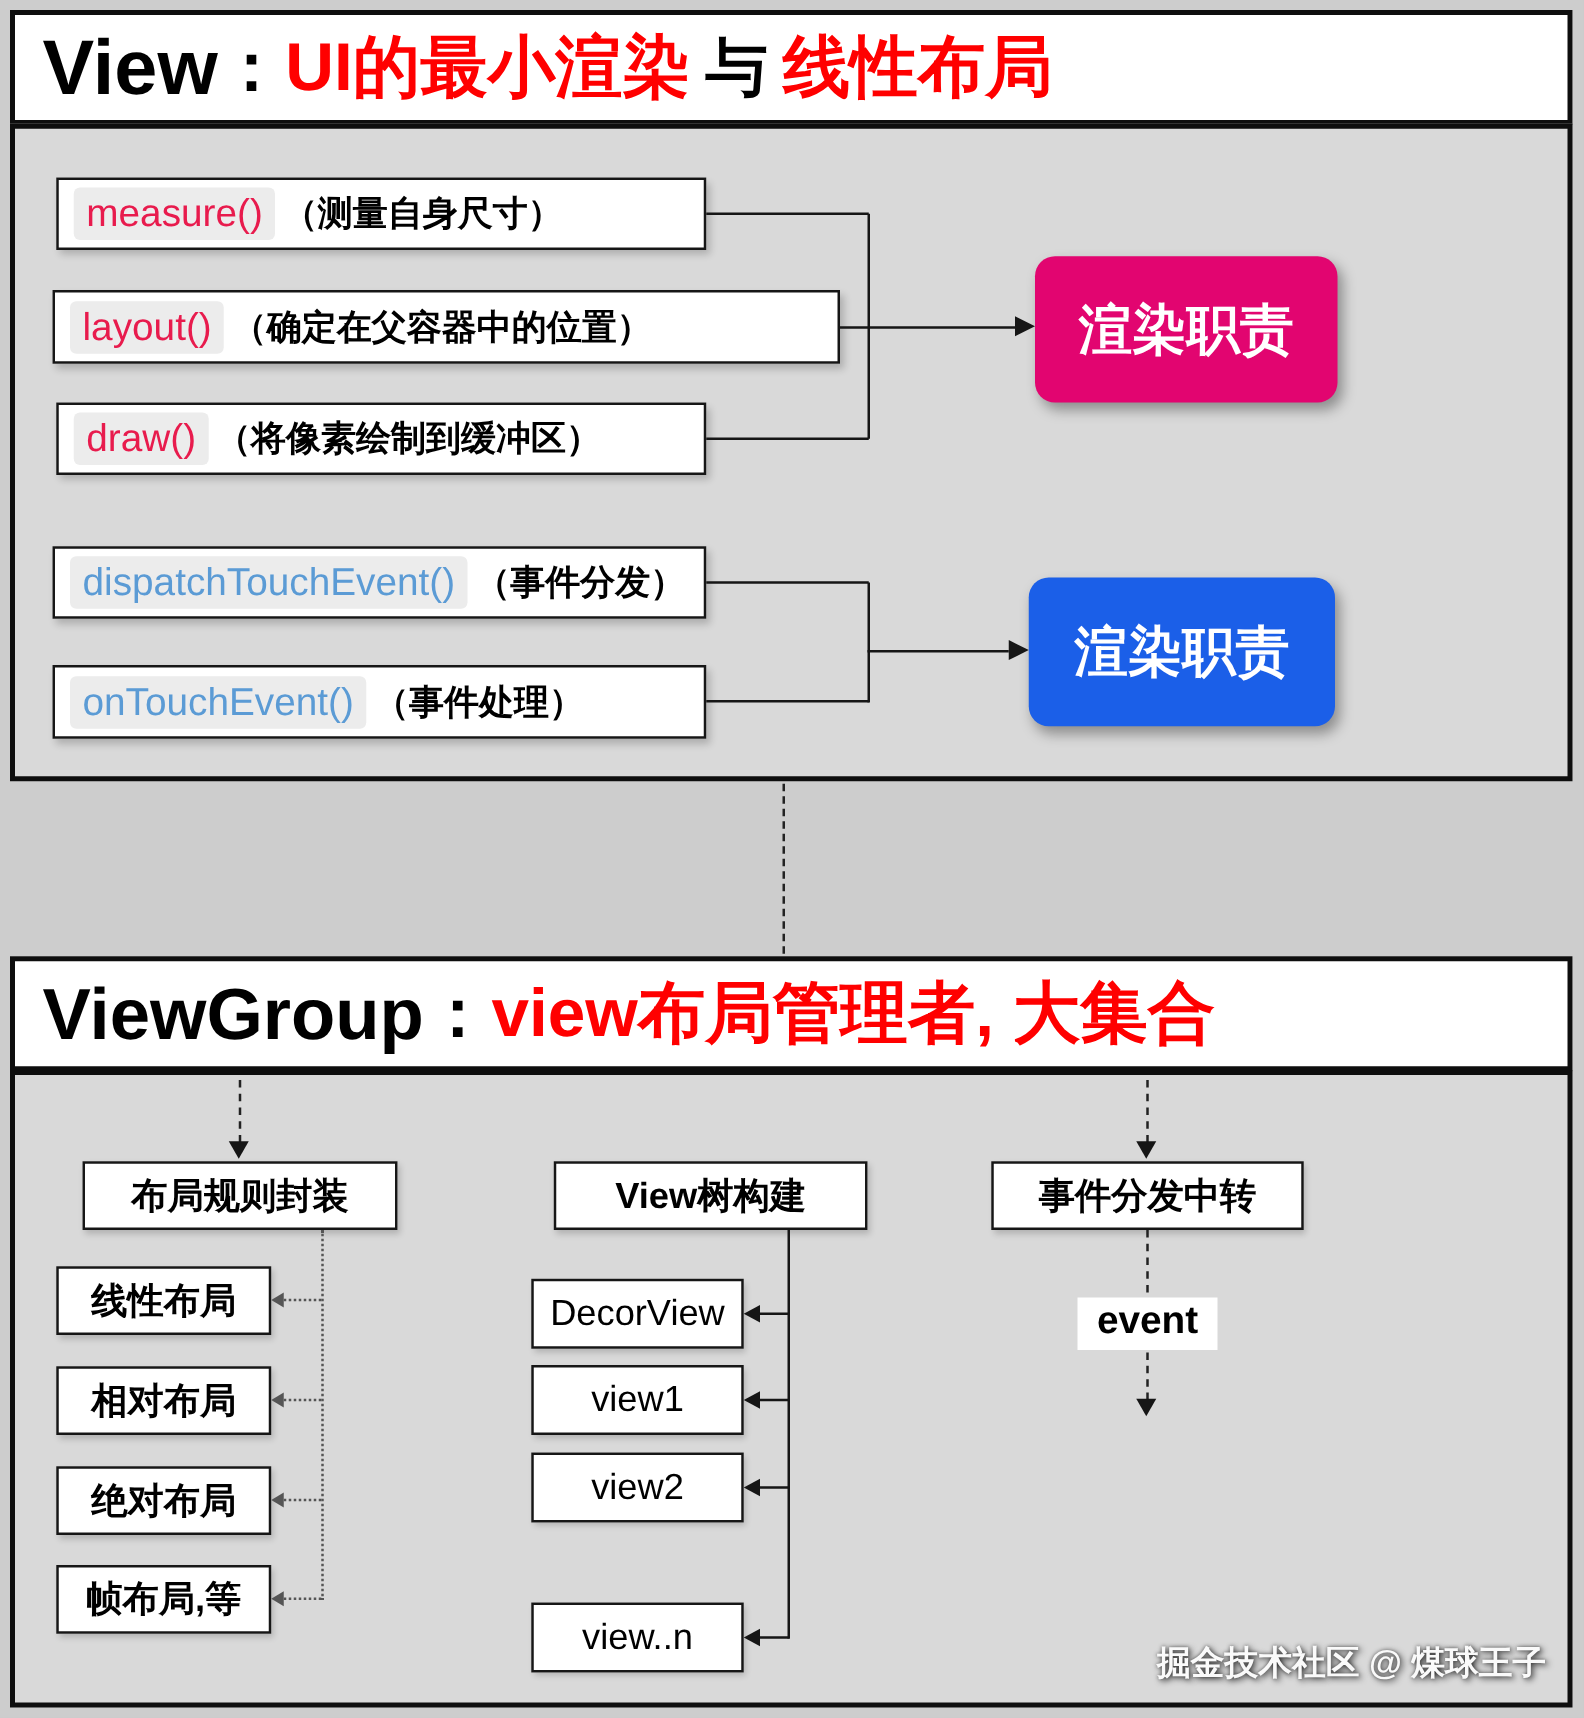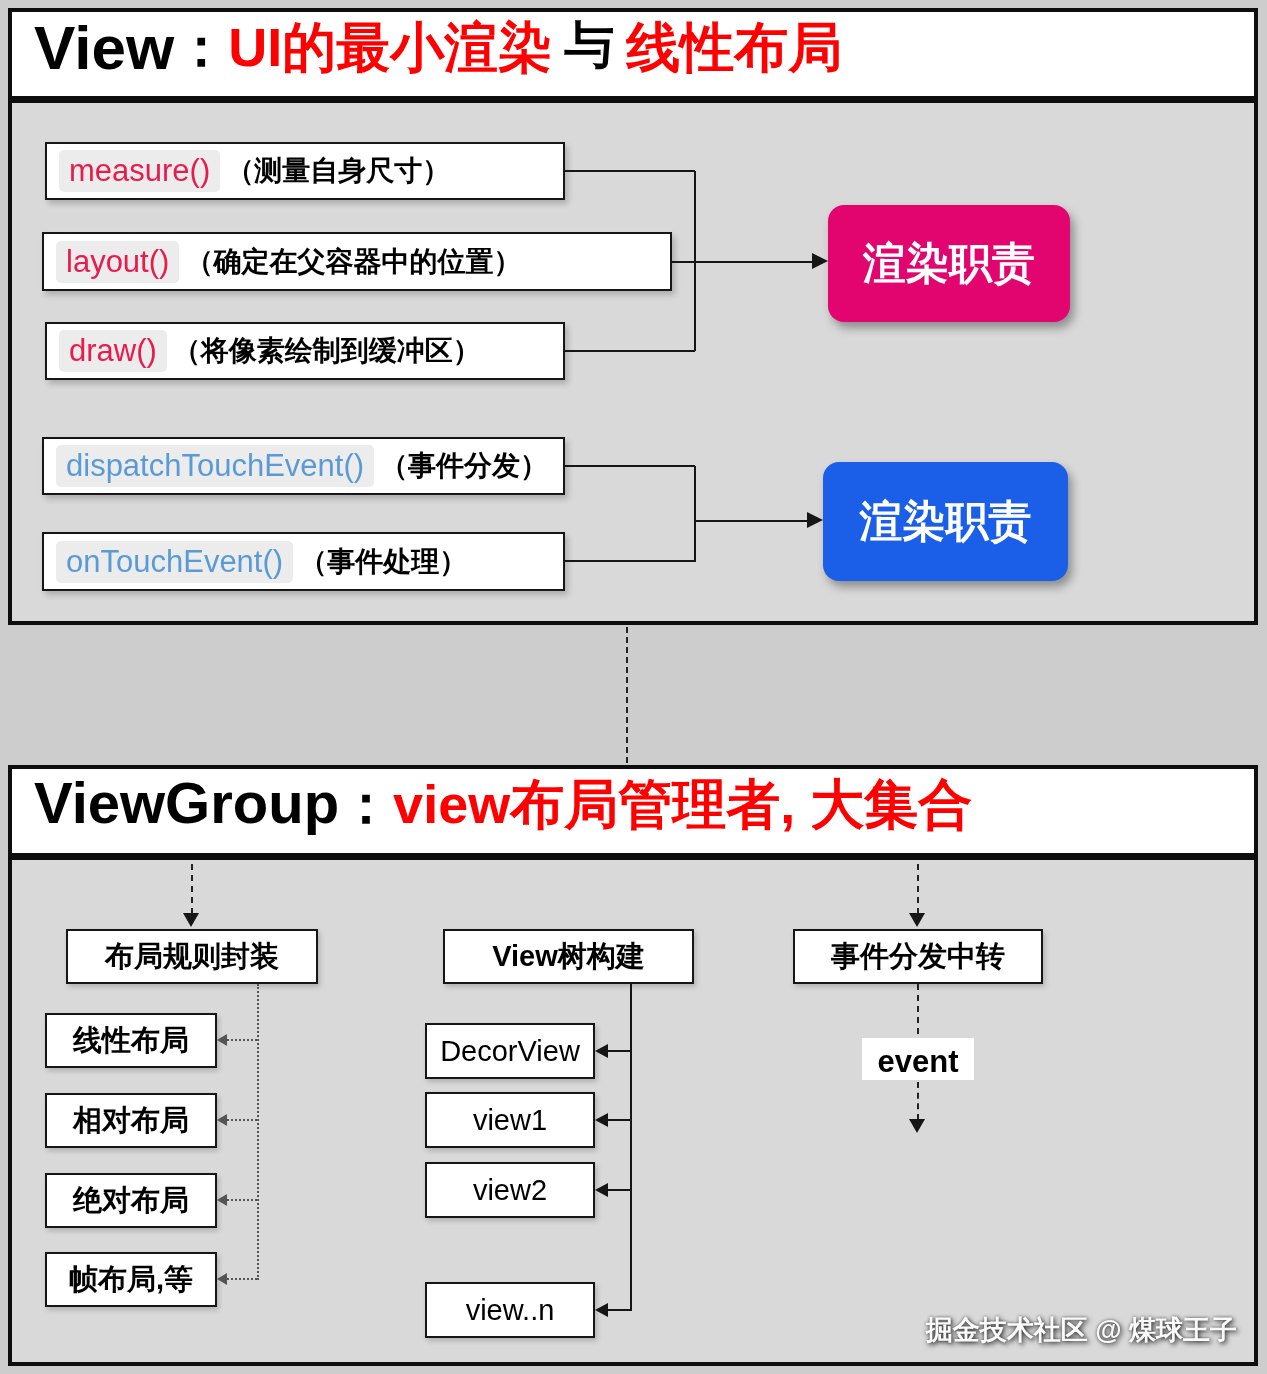--- a/index.html
+++ b/index.html
@@ -4,21 +4,21 @@
 <style>
   html,body{margin:0;padding:0;}
   body{
     background:#c9c9c9;
     font-family:"Liberation Sans","DejaVu Sans",sans-serif;
   }
   .canvas{position:relative;width:1267px;height:1374px;background:#cdcdcd;overflow:hidden;}
 
   
   .bar{position:absolute;background:#ffffff;border:4px solid #0e0e0e;box-sizing:border-box;
-       display:flex;padding-left:22px;}
+       display:flex;align-items:center;padding-left:22px;}
   .panel{position:absolute;background:#d9d9d9;border:4px solid #0e0e0e;box-sizing:border-box;}
 
   .t-big{font-size:62px;font-weight:800;color:#000;}
   .t-colon{font-size:54px;font-weight:800;color:#000;}
   .t-red{font-size:54px;font-weight:700;color:#ff0000;}
   .t-mid{font-size:50px;font-weight:700;color:#000;margin:0 12px;}
 
   
   .mbox{position:absolute;background:#fff;border:2px solid #161616;box-sizing:border-box;
         display:flex;align-items:center;padding:0 8px 0 12px;
@@ -45,21 +45,21 @@
   .arr-l-sm{position:absolute;width:0;height:0;border-top:6px solid transparent;border-bottom:6px solid transparent;border-right:10px solid #555;}
   .arr-d{position:absolute;width:0;height:0;border-left:8px solid transparent;border-right:8px solid transparent;border-top:14px solid #161616;}
 
   
   .wbox{position:absolute;background:#fff;border:2px solid #161616;box-sizing:border-box;
         display:flex;align-items:center;justify-content:center;
         font-size:29px;font-weight:600;color:#000;box-shadow:2px 3px 5px rgba(0,0,0,0.18);}
   .wbox.plain{font-weight:500;}
   .target span{white-space:pre-line;text-align:center;line-height:1.4;}
 
-  .event-label{position:absolute;background:#fff;display:flex;align-items:flex-end;justify-content:center;
+  .event-label{position:absolute;background:#fff;display:flex;align-items:flex-start;justify-content:center;
                font-size:31px;font-weight:800;color:#000;}
 
   .watermark{position:absolute;color:#fafafa;font-size:27px;font-weight:700;
              text-shadow:2px 2px 5px rgba(0,0,0,0.75),0 0 3px rgba(0,0,0,0.5);white-space:nowrap;}
 </style>
 </head>
 <body>
 
 <div class="canvas">
 

